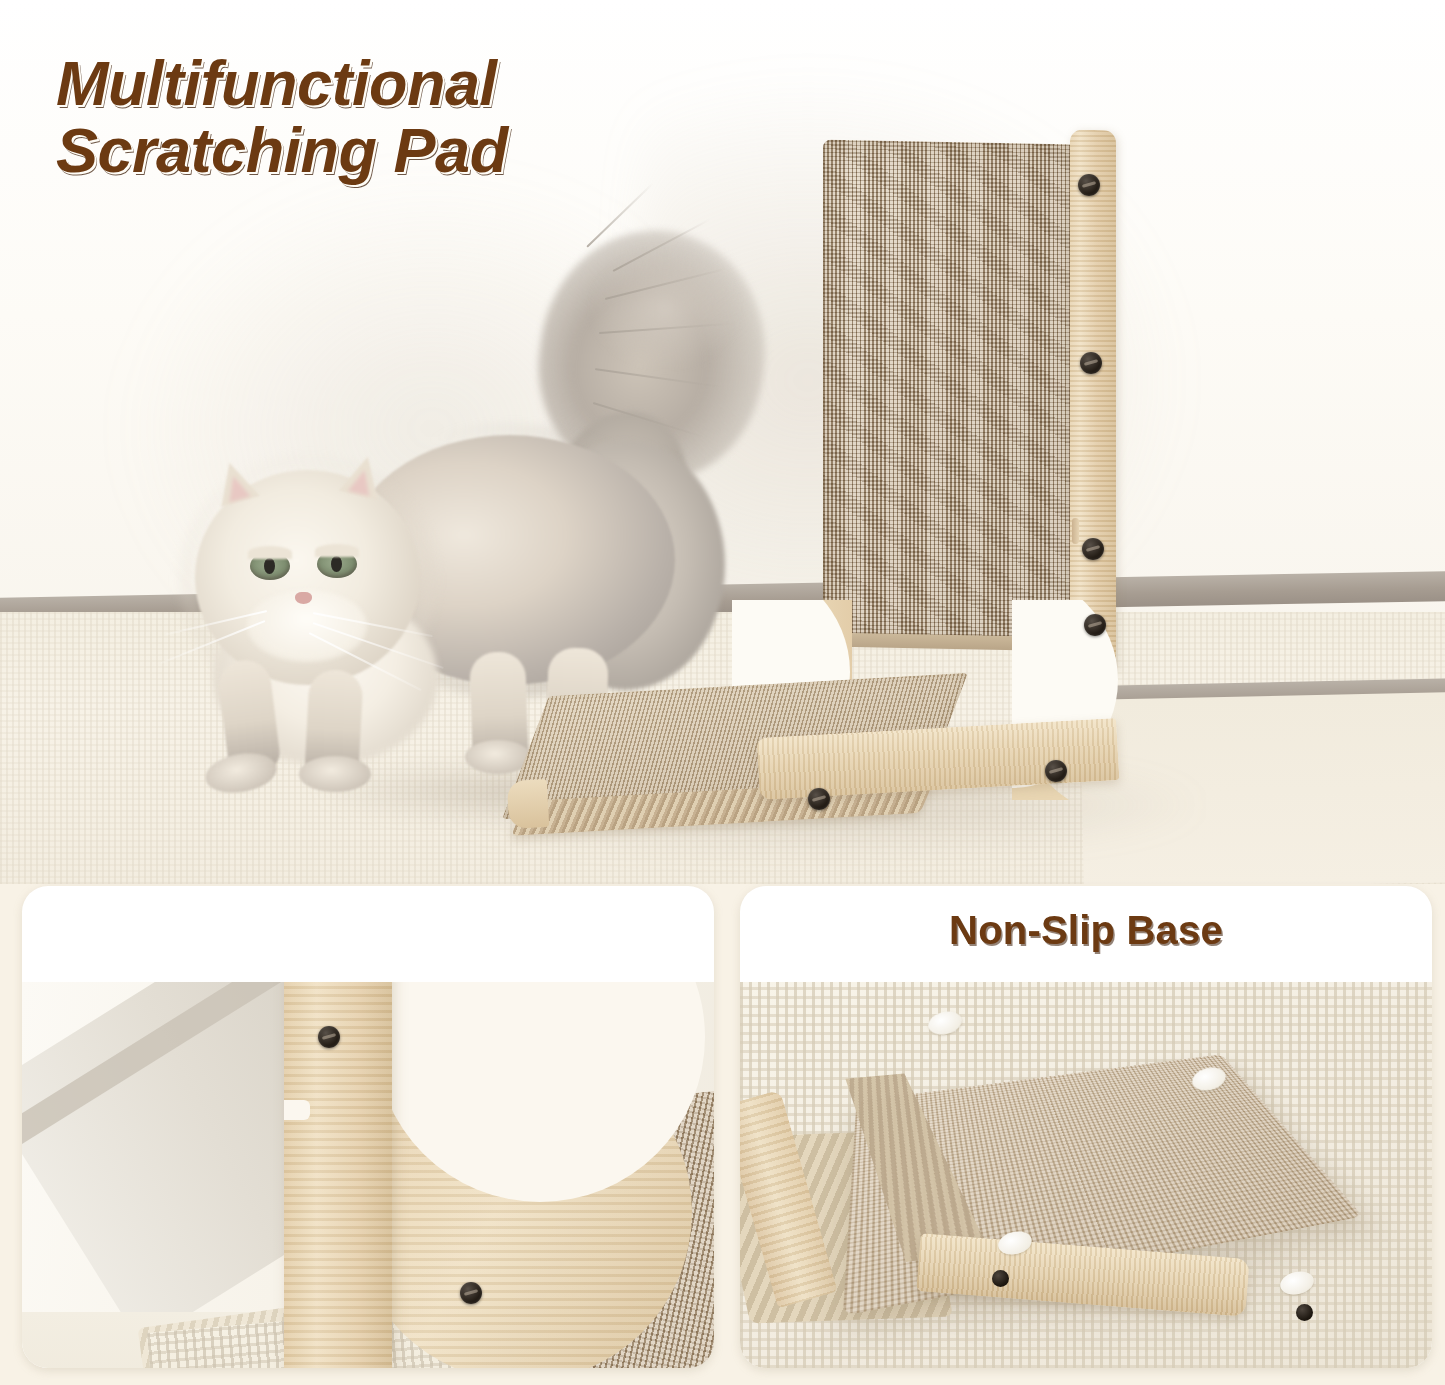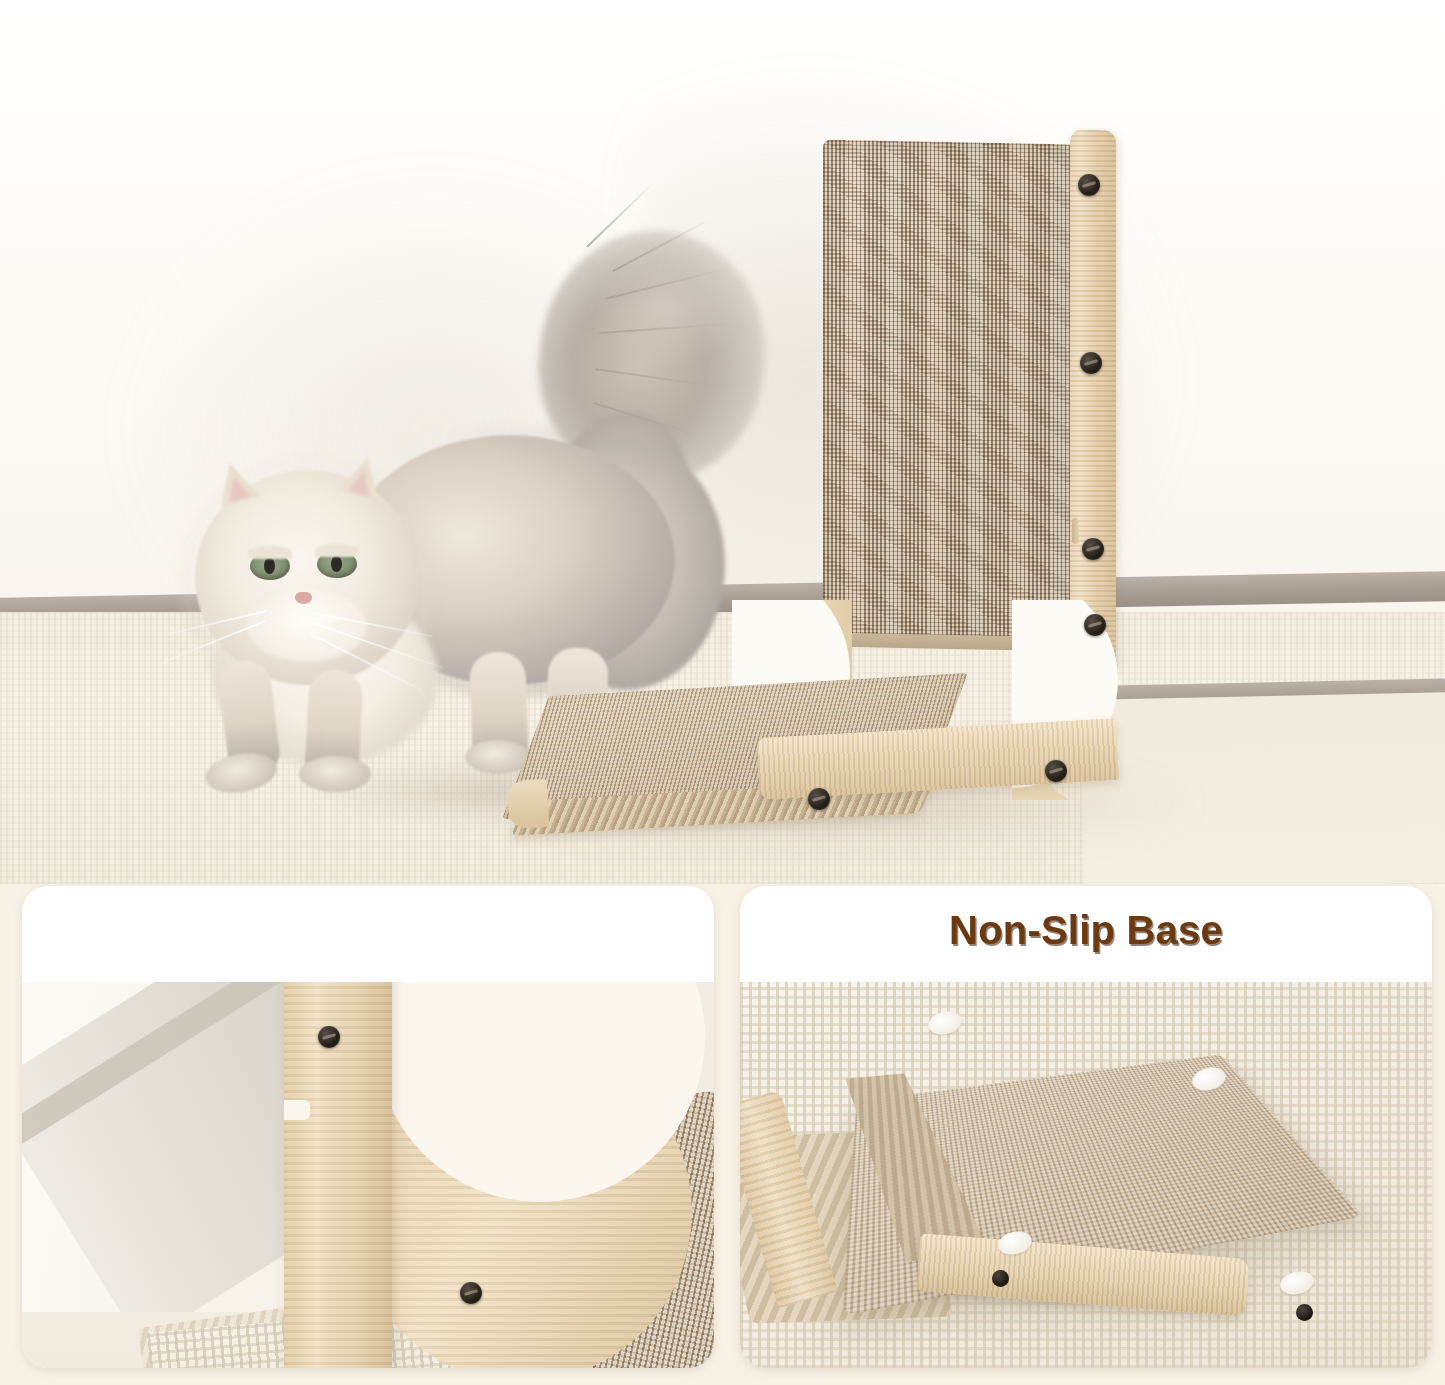--- a/index.html
+++ b/index.html
@@ -356,20 +356,22 @@
     <div class="hrail"></div>
 
     <div class="screw" style="left:578px;top:44px;"></div>
     <div class="screw" style="left:580px;top:222px;"></div>
     <div class="screw" style="left:582px;top:408px;"></div>
     <div class="screw" style="left:584px;top:484px;"></div>
     <div class="screw" style="left:545px;top:630px;"></div>
     <div class="screw" style="left:308px;top:658px;"></div>
   </div>
 
+  <h1 id="hero-title">Multifunctional
+Scratching Pad</h1>
 </div>
 
 <div class="card" id="card-left">
   <div class="card-photo">
     <div class="lc-wall"></div>
     <div class="lc-skirt"></div>
     <div class="lc-skirt2"></div>
     <div class="lc-floor"></div>
     <div class="lc-rope"></div>
     <div class="lc-carpet"></div>

